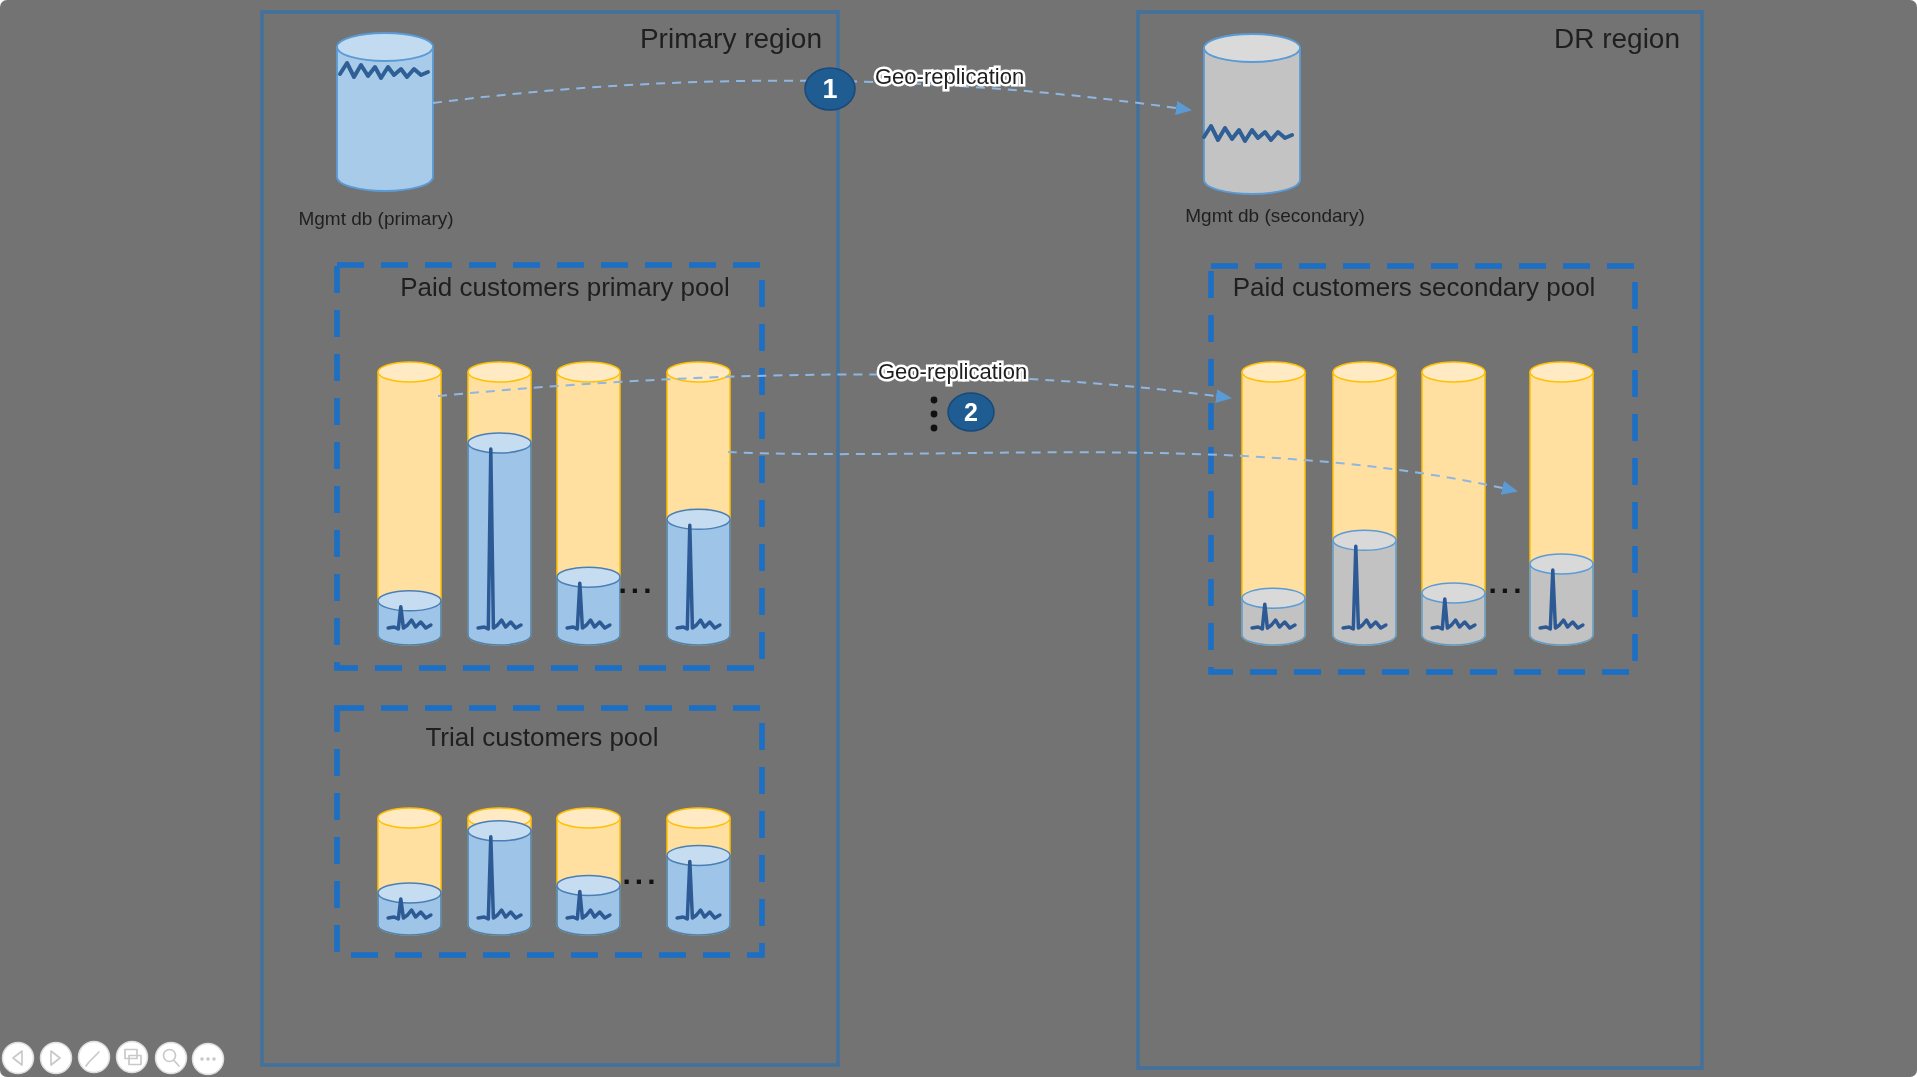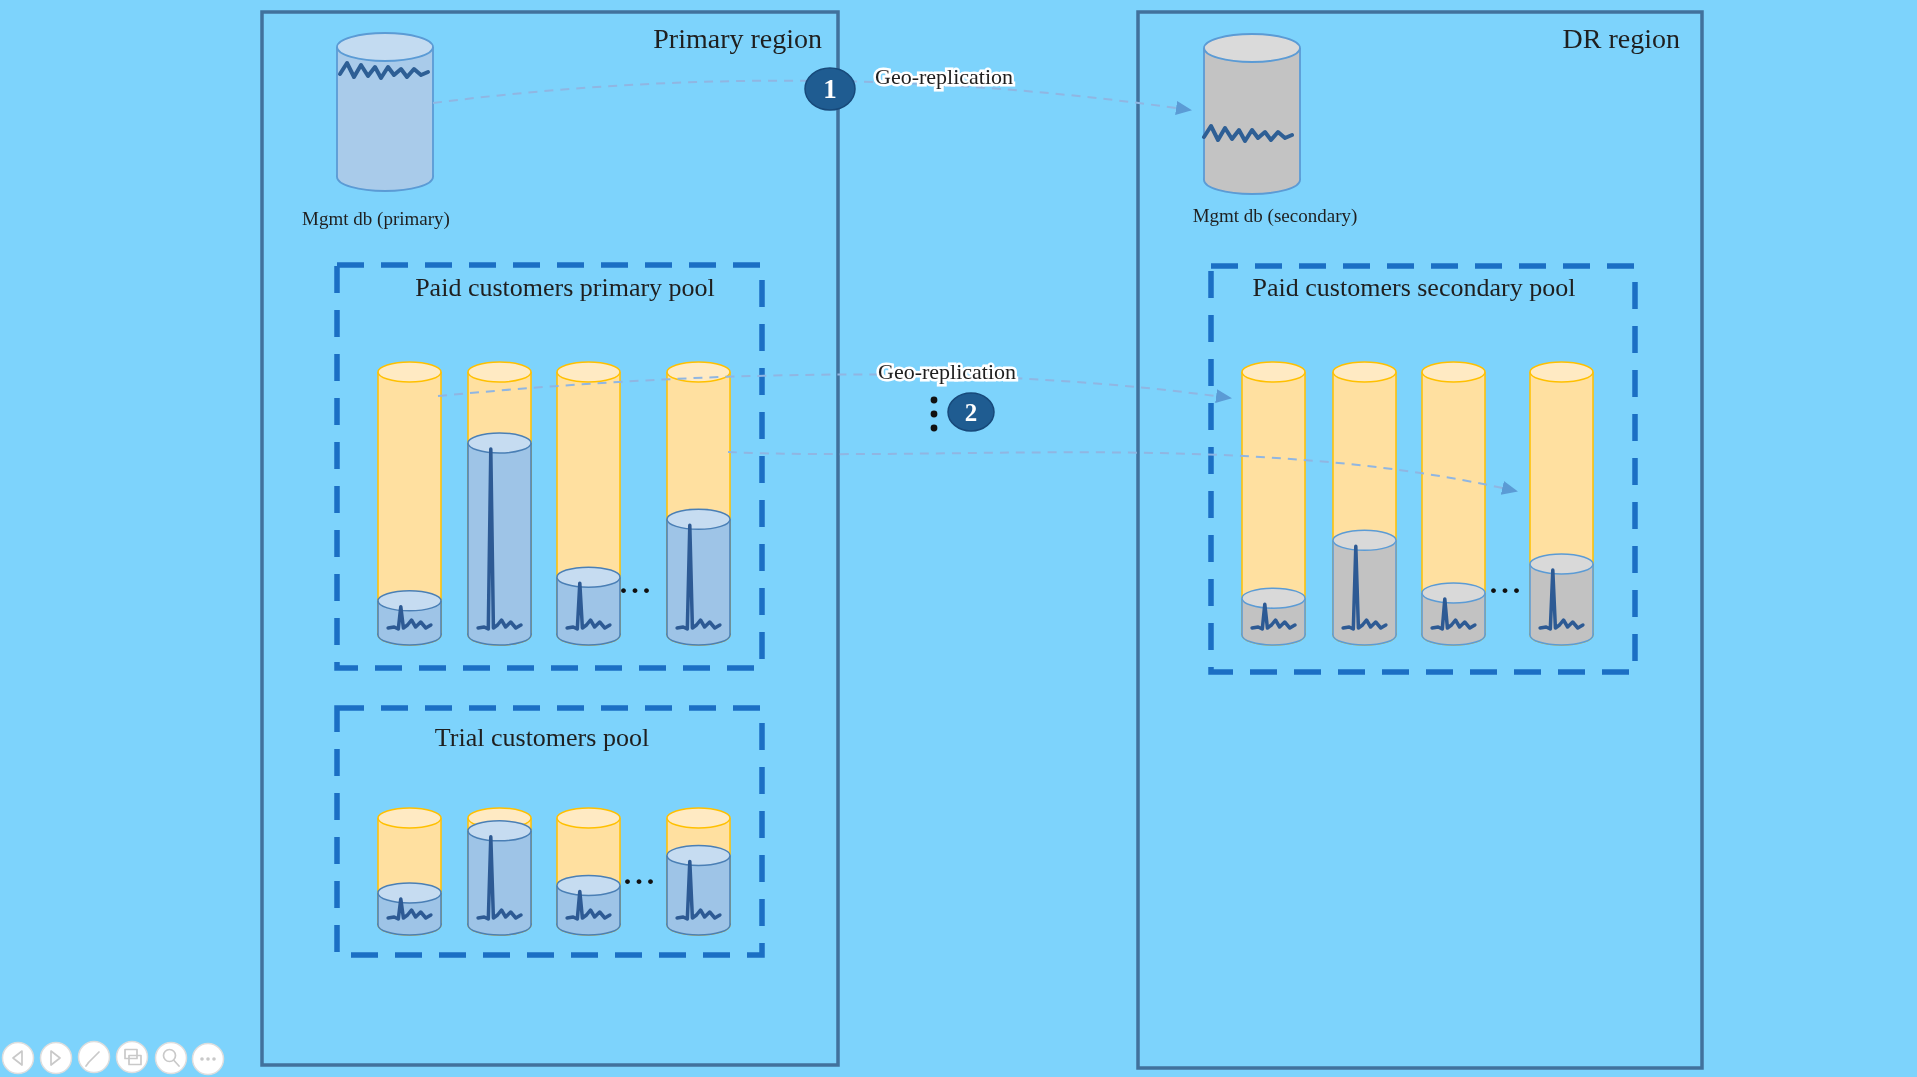--- a/index.html
+++ b/index.html
@@ -1,17 +1,17 @@
 <!DOCTYPE html>
 <html><head>
 <meta charset="utf-8">
 <style>
   html,body{margin:0;padding:0;background:#ffffff;}
-  .stage{position:relative;width:1917px;height:1077px;background:#7dd3fc;
-         font-family:Liberation Serif, serif;overflow:hidden;}
+  .stage{position:relative;width:1917px;height:1077px;background:#737373;
+         font-family:Liberation Sans, sans-serif;overflow:hidden;border-radius:7px;}
   svg{display:block;}
   .region-rect{fill:none;stroke:#41719C;stroke-width:3.5;}
   .pool-rect{fill:none;stroke:#1B6FC4;stroke-width:5.5;stroke-dasharray:27 17;}
   .region-title{font-size:28px;fill:#1f1f1f;}
   .pool-title{font-size:26px;fill:#1f1f1f;}
   .db-label{font-size:19px;fill:#1f1f1f;}
   .geo-label{font-size:22px;fill:#1f1f1f;paint-order:stroke;stroke:#ffffff;stroke-width:5px;}
   .dash-arrow{fill:none;stroke:#90B6E2;stroke-width:2;stroke-dasharray:9 7;}
   .badge{fill:#1F5C91;stroke:#17497A;stroke-width:1.5;}
   .badge-num{fill:#ffffff;font-weight:bold;text-anchor:middle;}

